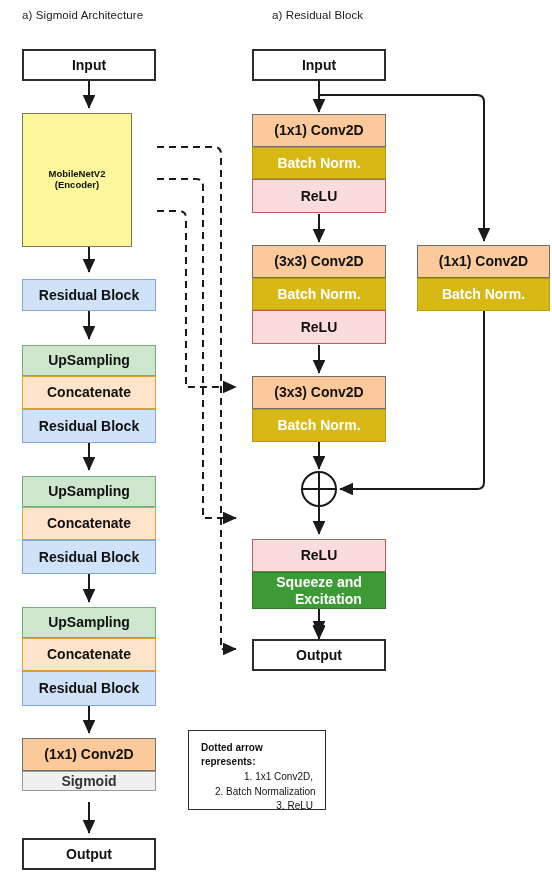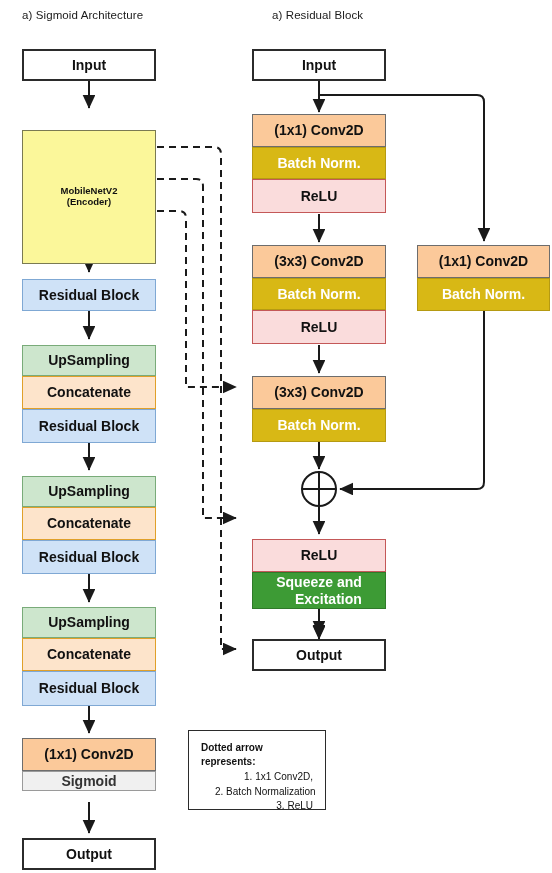--- a/index.html
+++ b/index.html
@@ -93,21 +93,21 @@
       <line x1="319" y1="472" x2="319" y2="506" stroke="#1a1a1a" stroke-width="2"></line>
       <line x1="302" y1="489" x2="336" y2="489" stroke="#1a1a1a" stroke-width="2"></line>
     </g>
   </svg>
 
   <div class="panel-title" style="left:22px;top:9px;">a) Sigmoid Architecture</div>
   <div class="panel-title" style="left:272px;top:9px;">a) Residual Block</div>
 
   <div class="node io" style="left:22px;top:49px;width:134px;height:32px;">Input</div>
 
-  <div class="node encoder" style="left:22px;top:113px;width:134px;height:134px;margin-top:17px;">
+  <div class="node encoder" style="left:22px;top:113px;width:110px;height:134px;">
     <span style="display:block;">
       <span>MobileNetV2</span><br>
       <span>(Encoder)</span>
     </span>
   </div>
 
   <div class="node resid" style="left:22px;top:279px;width:134px;height:32px;">Residual Block</div>
 
   <div class="node ups" style="left:22px;top:345px;width:134px;height:31px;">UpSampling</div>
   <div class="node concat" style="left:22px;top:376px;width:134px;height:33px;">Concatenate</div>

